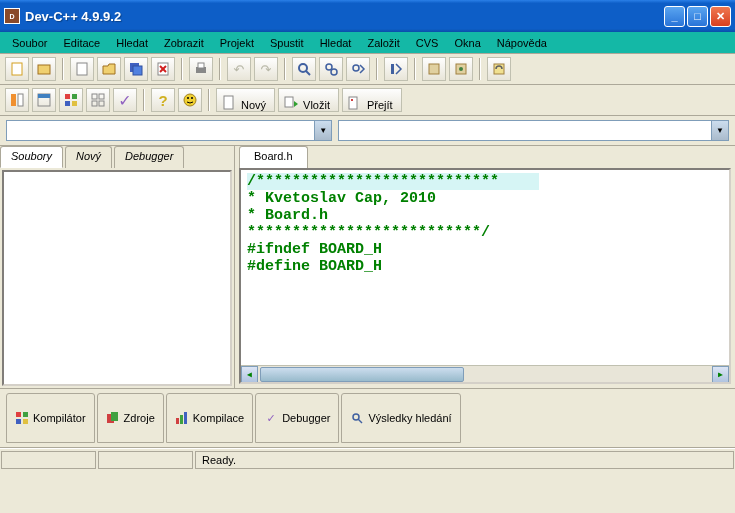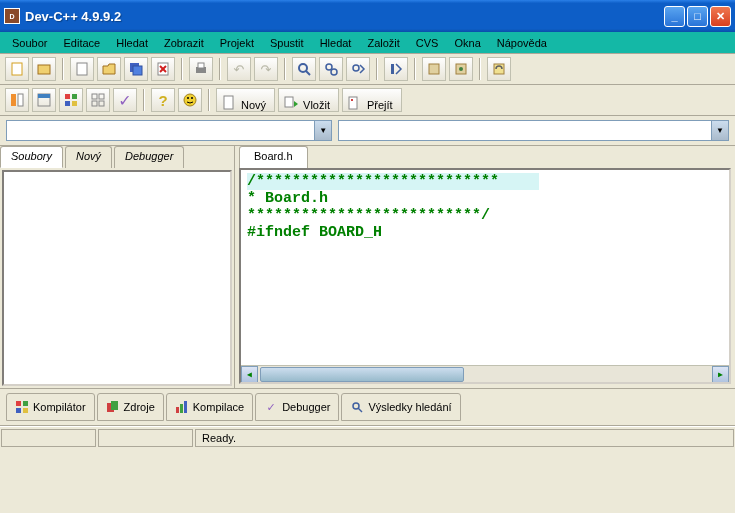--- a/index.html
+++ b/index.html
@@ -29,21 +29,21 @@
 .right-panel { flex: 1; display: flex; flex-direction: column; }
 .etabs { display: flex; height: 22px; padding-left: 4px; }
 .etab { padding: 3px 14px; border: 1px solid #aca899; border-bottom: none; background: #fff; cursor: pointer; border-radius: 3px 3px 0 0; }
 .editor { flex: 1; background: white; border: 2px inset #d4d0c8; margin: 0 4px 4px 4px; font-family: 'Courier New', monospace; font-size: 15px; font-weight: bold; color: #008000; padding: 3px 6px; overflow: hidden; position: relative; }
 .editor .highlight-line { background: #d6f5f5; display: inline-block; padding-right: 40px; }
 .hscroll { position: absolute; bottom: 0; left: 0; right: 0; height: 17px; background: #e8e5d8; border-top: 1px solid #c0c0b0; display: flex; }
 .hscroll .sbtn { width: 17px; height: 17px; background: linear-gradient(to bottom,#dce5f5,#b0c4e0); border: 1px solid #7f9db9; display: flex; align-items: center; justify-content: center; font-size: 8px; cursor: pointer; }
 .hscroll .track { flex: 1; background: #e8e5d8; position: relative; }
 .hscroll .thumb { position: absolute; left: 2px; width: 45%; height: 15px; top: 1px; background: linear-gradient(to bottom,#cde,#9bc); border: 1px solid #7f9db9; border-radius: 2px; }
 .btabs { background: #ece9d8; padding: 4px 6px; display: flex; gap: 2px; border-top: 1px solid #aca899; border-bottom: 1px solid #aca899; }
-.btab { padding: 6px 8px; border: 1px solid #aca899; background: #ece9d8; display: flex; align-items: center; gap: 4px; cursor: pointer; border-radius: 3px 3px 0 0; }
+.btab { padding: 17px 8px; border: 1px solid #aca899; background: #ece9d8; display: flex; align-items: center; gap: 4px; cursor: pointer; border-radius: 3px 3px 0 0; }
 .btab .ico { width: 14px; height: 14px; display: inline-flex; align-items: center; justify-content: center; }
 .statusbar { background: #ece9d8; height: 22px; display: flex; align-items: center; border-top: 1px solid #fff; }
 .statusbar .cell { border: 1px solid #aca899; height: 18px; padding: 2px 6px; margin: 0 1px; }
 .statusbar .c1 { width: 95px; } .statusbar .c2 { width: 95px; } .statusbar .c3 { flex: 1; }
 svg { display: block; }
 </style>
 </head>
 <body>
 
 <div class="titlebar">
@@ -248,24 +248,26 @@
       <div class="ltab">Debugger</div>
     </div>
     <div class="ltree"></div>
   </div>
   <div class="right-panel">
     <div class="etabs">
       <div class="etab">Board.h</div>
     </div>
     <div class="editor">
       <div class="highlight-line">/***************************</div><br>
+      <div> * Kvetoslav Cap, 2010</div>
       <div> * Board.h</div>
       <div> **************************/</div>
       <div></div>
       <div>#ifndef BOARD_H</div>
+      <div>#define BOARD_H</div>
       <div class="hscroll">
         <div class="sbtn">◀</div>
         <div class="track">
             <div class="thumb"></div>
           </div>
         <div class="sbtn">▶</div>
       </div>
     </div>
   </div>
 </div>

